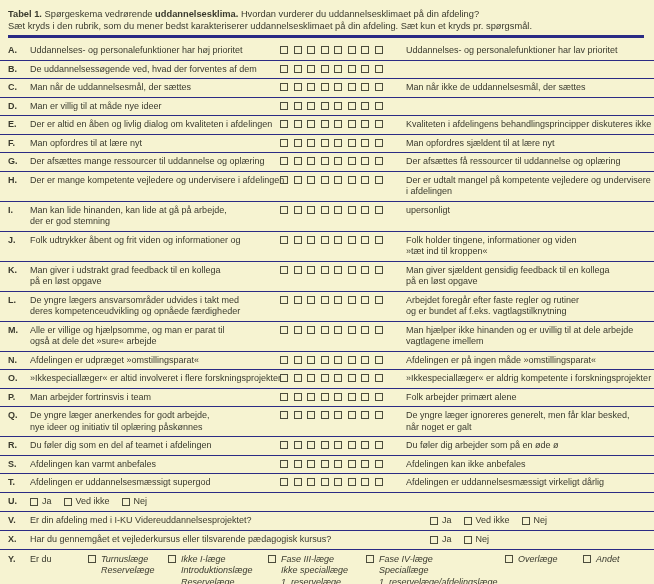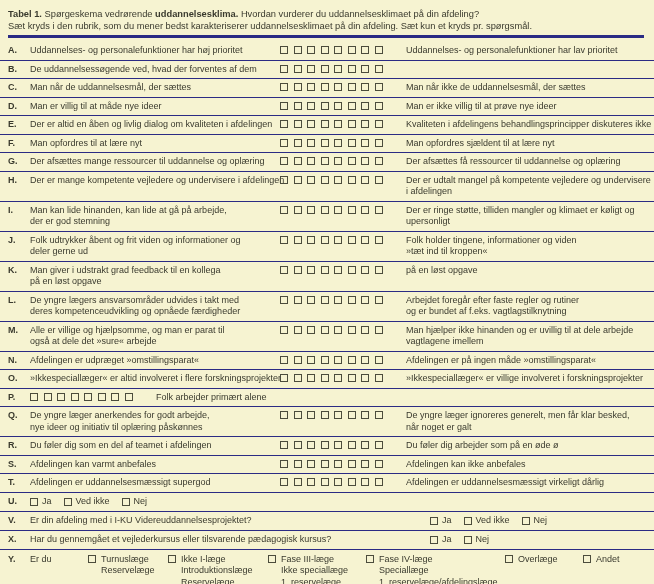--- a/index.html
+++ b/index.html
@@ -37,21 +37,21 @@
   }
   .rtext{flex:1;padding-left:8px;min-width:0;}
   
   .choice-q{flex:none;width:400px;white-space:nowrap;}
   .choice-opts{flex:1;display:flex;align-items:flex-end;padding-top:0.5px;}
   .choice-opt{display:flex;align-items:center;margin-right:12px;}
   .choice-opt .cb{margin-right:4px;}
   
   .role-row{display:flex;align-items:flex-start;padding:4px 8px 4px 8px;border-bottom:2.6px solid #2b2b84;}
   .role-label{flex:none;width:58px;}
-  .role-opt{flex:none;}
+  .role-opt{flex:none;font-style:italic;}
   .role-opt .first{display:flex;align-items:flex-start;}
   .role-opt .first .cb{margin-right:5px;margin-top:1px;}
   .role-opt .cont{padding-left:13px;white-space:nowrap;}
   .role-w1{width:80px;}
   .role-w2{width:100px;}
   .role-w3{width:98px;}
   .role-w4{width:139px;}
   .role-w5{width:78px;}
   .role-w6{width:50px;}
 </style>
@@ -132,23 +132,20 @@
     <div class="boxes">
           <span class="cb"></span>
           <span class="cb"></span>
           <span class="cb"></span>
           <span class="cb"></span>
           <span class="cb"></span>
           <span class="cb"></span>
           <span class="cb"></span>
           <span class="cb"></span>
         </div>
-    <div class="rtext">
-          <div>Man er ikke villig til at prøve nye ideer</div>
-        </div>
   </div>
 
   <div class="row">
     <div class="letter">E.</div>
     <div class="ltext">
           <div>Der er altid en åben og livlig dialog om kvaliteten i afdelingen</div>
         </div>
     <div class="boxes">
           <span class="cb"></span>
           <span class="cb"></span>
@@ -235,30 +232,28 @@
           <span class="cb"></span>
           <span class="cb"></span>
           <span class="cb"></span>
           <span class="cb"></span>
           <span class="cb"></span>
           <span class="cb"></span>
           <span class="cb"></span>
           <span class="cb"></span>
         </div>
     <div class="rtext">
-          <div>Der er ringe støtte, tilliden mangler og klimaet er køligt og</div>
           <div>upersonligt</div>
         </div>
   </div>
 
   <div class="row">
     <div class="letter">J.</div>
     <div class="ltext">
           <div>Folk udtrykker åbent og frit viden og informationer og</div>
-          <div>deler gerne ud</div>
         </div>
     <div class="boxes">
           <span class="cb"></span>
           <span class="cb"></span>
           <span class="cb"></span>
           <span class="cb"></span>
           <span class="cb"></span>
           <span class="cb"></span>
           <span class="cb"></span>
           <span class="cb"></span>
@@ -279,20 +274,21 @@
           <span class="cb"></span>
           <span class="cb"></span>
           <span class="cb"></span>
           <span class="cb"></span>
           <span class="cb"></span>
           <span class="cb"></span>
           <span class="cb"></span>
           <span class="cb"></span>
         </div>
     <div class="rtext">
+          <div>Man giver sjældent gensidig feedback til en kollega</div>
           <div>på en løst opgave</div>
         </div>
   </div>
 
   <div class="row">
     <div class="letter">L.</div>
     <div class="ltext">
           <div>De yngre lægers ansvarsområder udvides i takt med</div>
           <div>deres kompetenceudvikling og opnåede færdigheder</div>
         </div>
@@ -363,26 +359,29 @@
           <span class="cb"></span>
           <span class="cb"></span>
           <span class="cb"></span>
           <span class="cb"></span>
           <span class="cb"></span>
           <span class="cb"></span>
           <span class="cb"></span>
           <span class="cb"></span>
         </div>
     <div class="rtext">
-          <div>»Ikkespeciallæger« er villige involveret i forskningsprojekter</div>
+          <div>»Ikkespeciallæger« er aldrig kompetente i forskningsprojekter</div>
         </div>
   </div>
 
   <div class="row">
     <div class="letter">P.</div>
+    <div class="ltext">
+          <div>Man arbejder fortrinsvis i team</div>
+        </div>
     <div class="boxes">
           <span class="cb"></span>
           <span class="cb"></span>
           <span class="cb"></span>
           <span class="cb"></span>
           <span class="cb"></span>
           <span class="cb"></span>
           <span class="cb"></span>
           <span class="cb"></span>
         </div>

